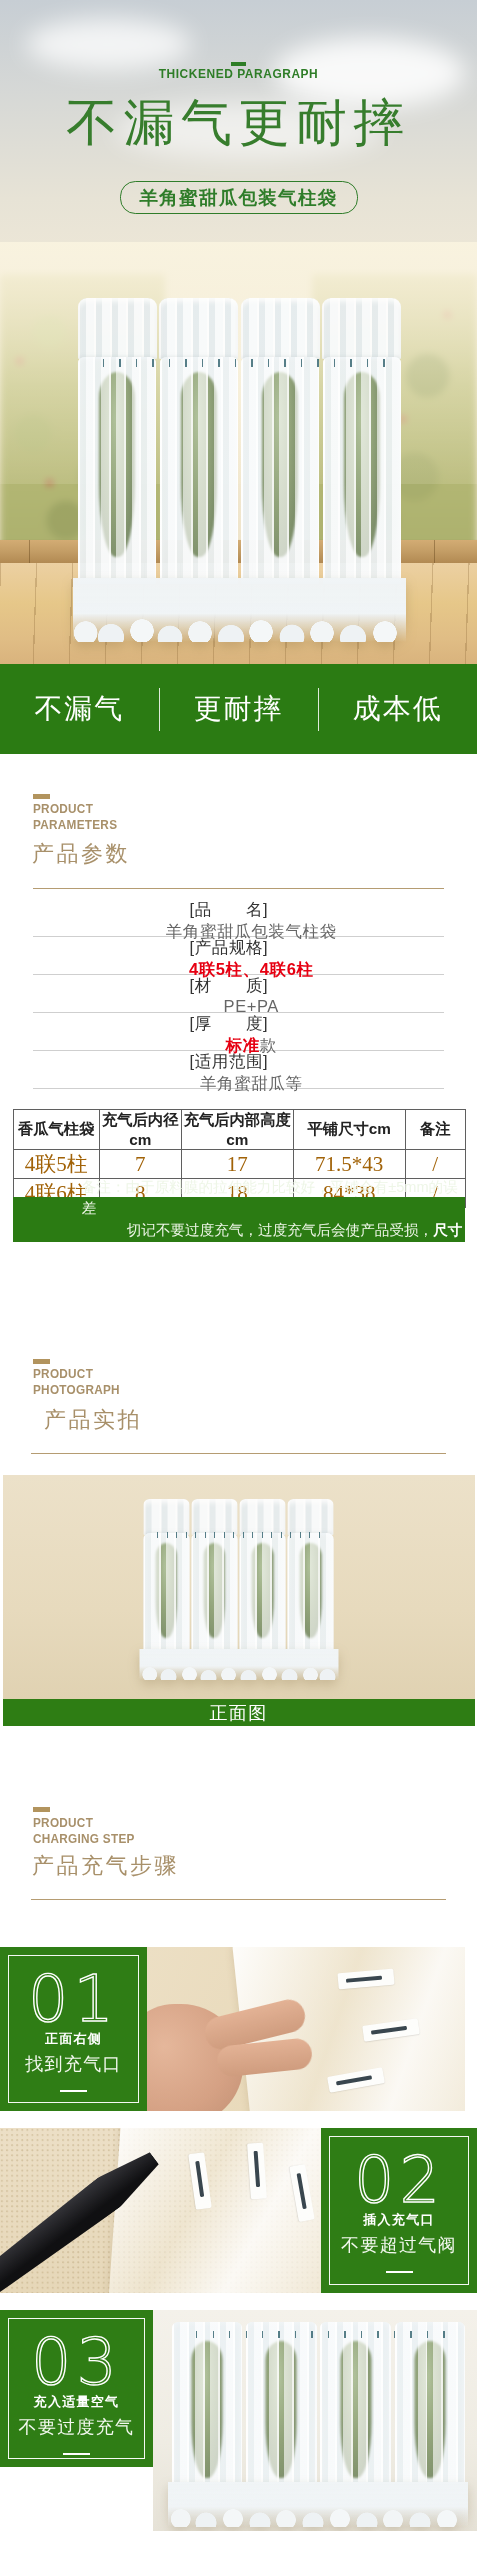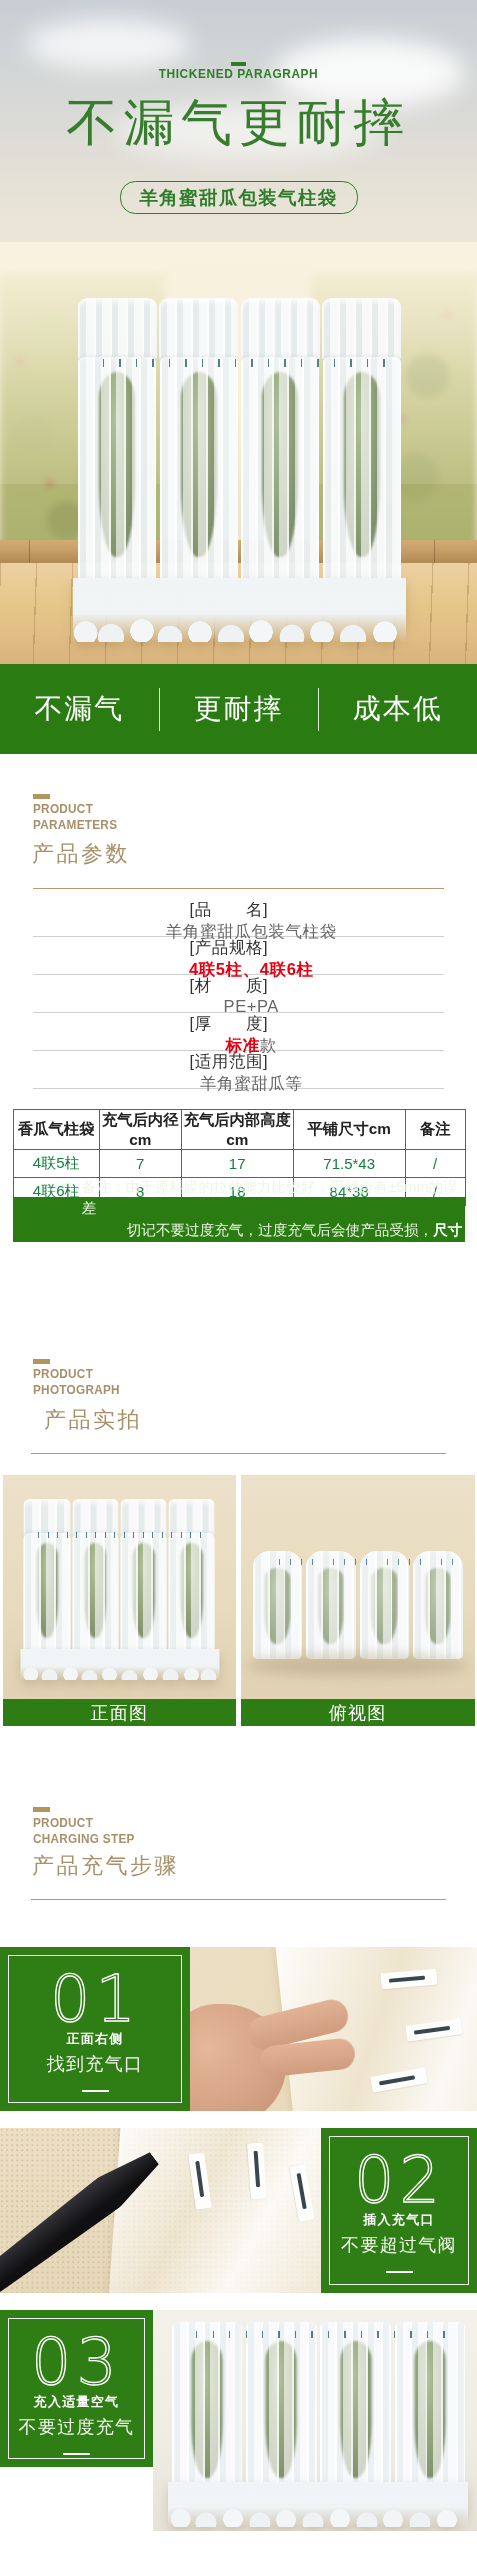--- a/index.html
+++ b/index.html
@@ -106,21 +106,21 @@
 
   
   .spec-list{position:absolute;left:33px;top:899px;width:411px;}
   .spec-row{height:38px;display:flex;align-items:center;border-bottom:0.6px solid #cfcfcf;flex-direction:column;}
   .spec-label{width:146px;padding-left:24px;font-size:16.5px;color:#333;letter-spacing:0.6px;}
   .spec-value{font-size:16.5px;color:#666;padding-left:25.5px;letter-spacing:0.6px;}
   .spec-value .red{color:var(--red);font-weight:700;}
   table.sizes{position:absolute;left:12.7px;top:1109px;width:452px;border-collapse:collapse;table-layout:fixed;}
   table.sizes th,table.sizes td{border:0.6px solid #5f5f5f;text-align:center;font-weight:400;}
   table.sizes th{height:32px;font-size:15.3px;color:#222;font-weight:700;}
-  table.sizes td{height:28px;font-size:15px;color:#15803d;}
+  table.sizes td{height:28px;font-size:21px;color:#a16207;font-family:Liberation Serif, serif;}
   .remark{position:absolute;left:12.7px;top:1197px;width:452px;height:45px;background:var(--green);
     color:#eef6e7;font-size:14.6px;line-height:1.45;display:flex;flex-direction:column;justify-content:center;
     padding-left:69px;}
   .remark .l2{padding-left:45px;}
   .remark b{color:#fff;font-weight:700;}
 
   
   .photo-grid{position:absolute;left:2.5px;top:1475px;width:472px;display:flex;gap:4.5px;}
   .photo-card{flex:1;}
   .photo-area{height:224px;position:relative;overflow:hidden;background:linear-gradient(180deg,#ece1c9 0%,#e7dabd 60%,#e0d2b2 100%);}
@@ -348,53 +348,30 @@
             <div class="bagunit">
                 <div class="melon"></div>
               </div>
           </div>
           <div class="valves"></div>
           <div class="ruffle"></div>
         </div>
       </div>
       <div class="photo-caption">正面图</div>
     </div>
-    <div class="photo-card">
-      <div class="photo-area">
-        <div class="top-bags">
-          <div class="bagrow">
-            <div class="bagunit">
-                <div class="melon"></div>
-              </div>
-            <div class="bagunit">
-                <div class="melon"></div>
-              </div>
-            <div class="bagunit">
-                <div class="melon"></div>
-              </div>
-            <div class="bagunit">
-                <div class="melon"></div>
-              </div>
-          </div>
-          <div class="valves"></div>
-          <div class="shadowband"></div>
-        </div>
-      </div>
-      <div class="photo-caption">俯视图</div>
-    </div>
   </div>
 
   <div class="sec-dash" style="left:33px;top:1807px;"></div>
   <div class="sec-eyebrow" style="left:33px;top:1815px;">PRODUCT
 CHARGING STEP</div>
   <div class="sec-title" style="left:32px;top:1851px;">产品充气步骤</div>
   <div class="sec-line" style="left:31px;top:1899px;width:415px;"></div>
 
   <div class="step-row" style="top:1947px;height:164px;">
-    <div class="step-green" style="width:190px;height:164px;">
+    <div class="step-green" style="width:147px;height:164px;">
       <div class="inner">
         <svg class="stepnum" viewBox="0 0 180 104" width="115" height="66">
           <text x="90" y="88" text-anchor="middle">01</text>
         </svg>
         <div class="step-bold">正面右侧</div>
         <div class="step-reg">找到充气口</div>
         <div class="step-dash"></div>
       </div>
     </div>
     <div class="step-photo ph1" style="width:318px;height:164px;">

